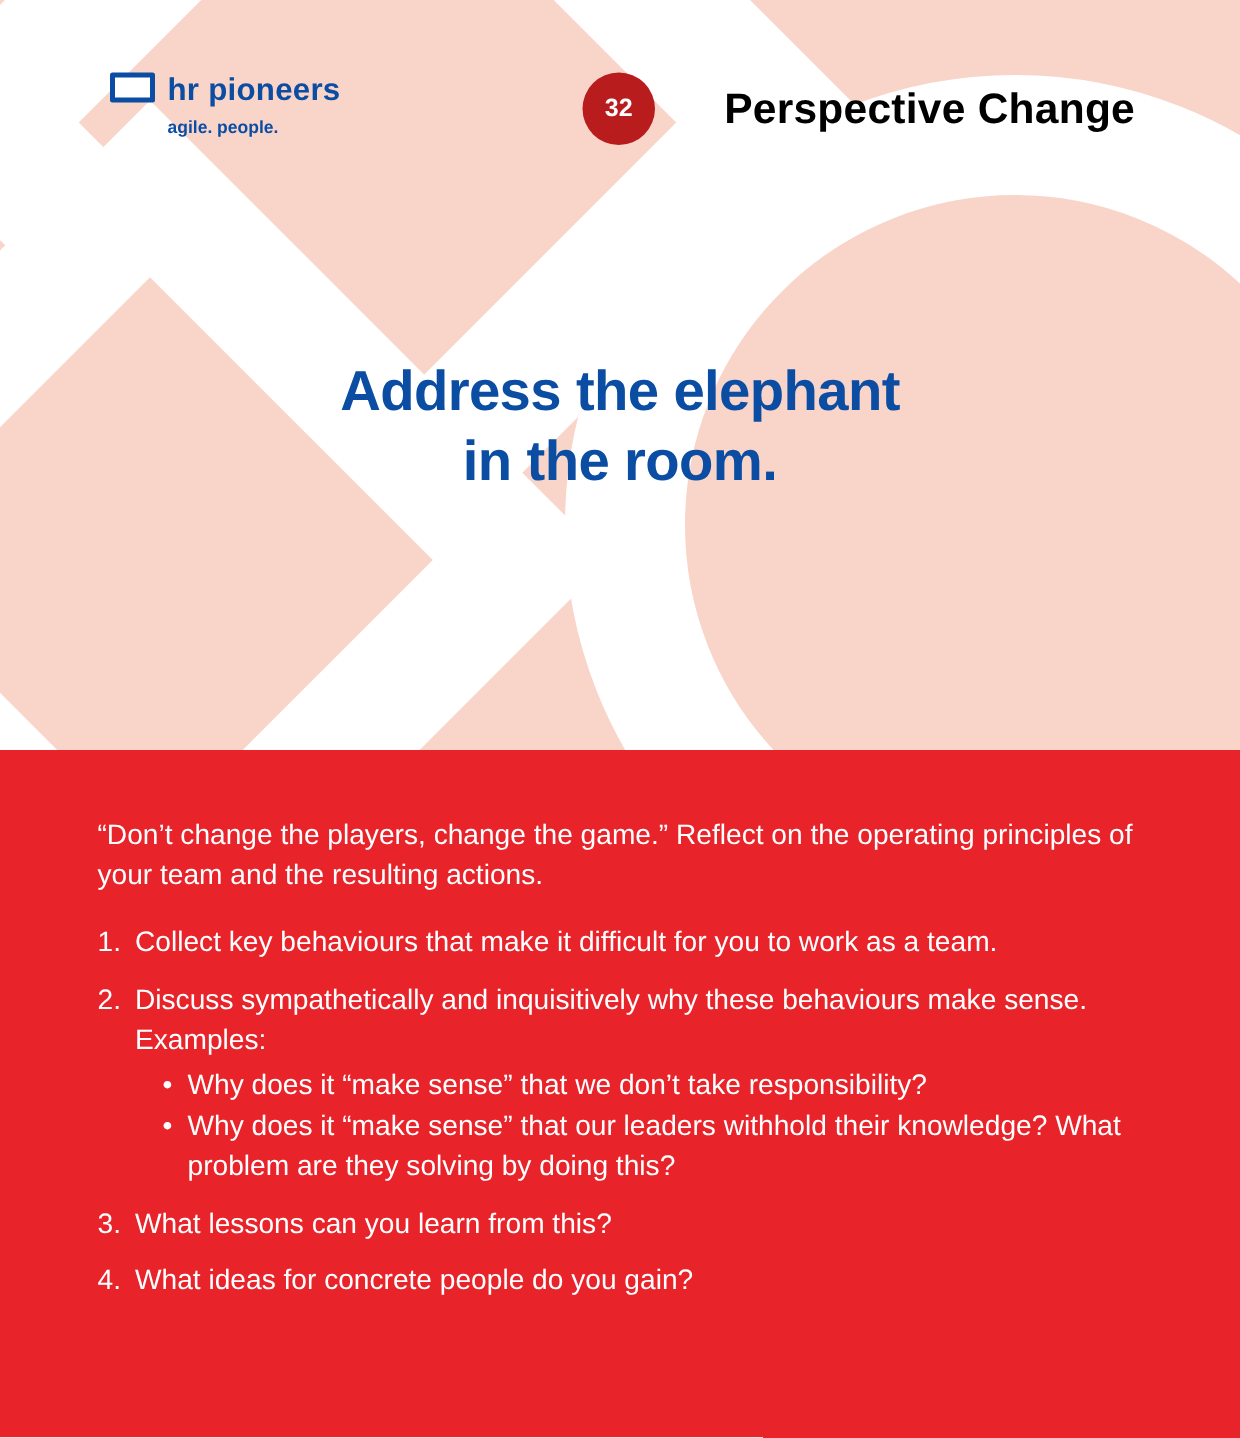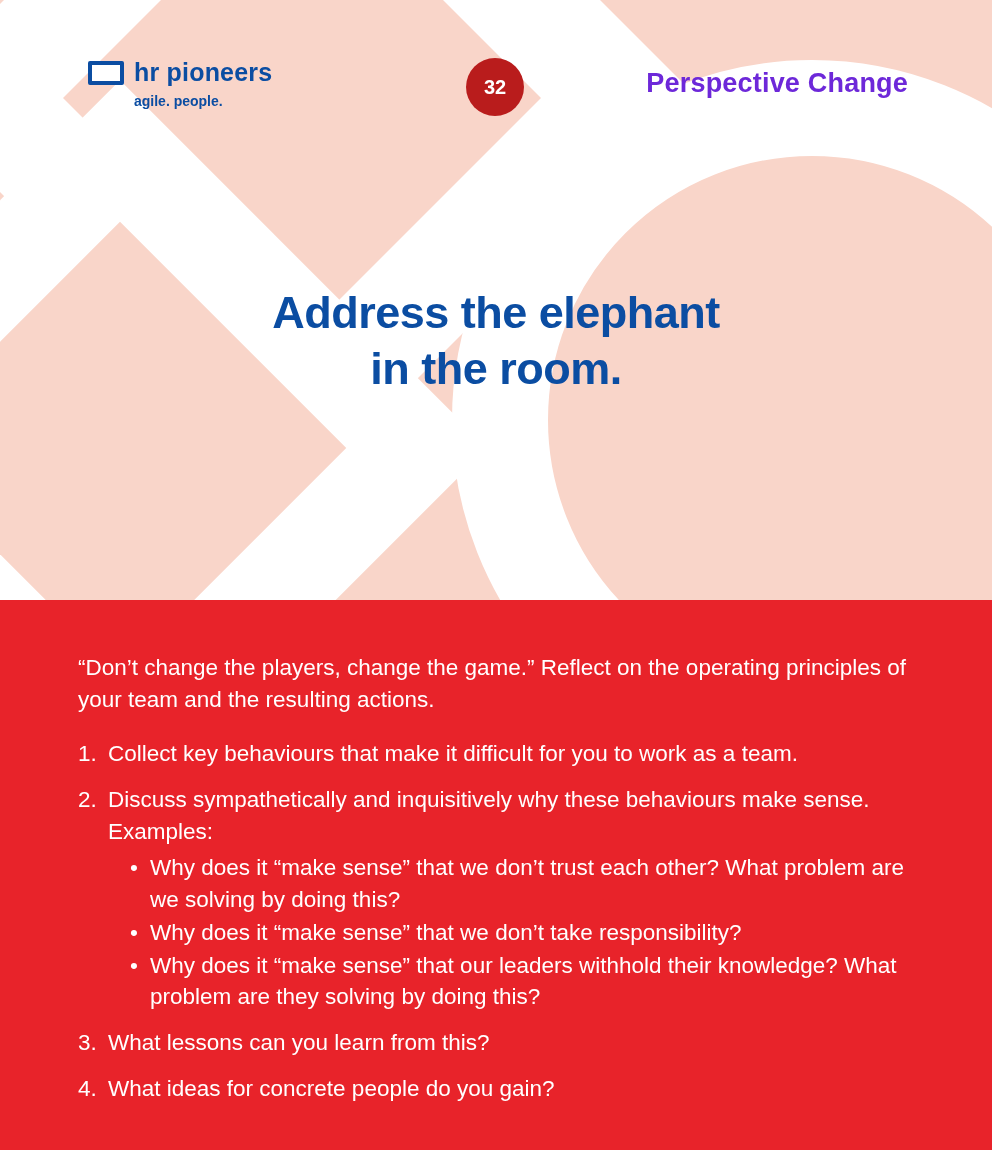--- a/index.html
+++ b/index.html
@@ -77,21 +77,21 @@
     z-index: 5;
   }
   .logo {
     position: absolute;
     left: 88px; top: 58px;
     display: flex;
     flex-direction: column;
   }
   .logo-row {
     display: flex;
-    align-items: center;
+    align-items: flex-start;
     gap: 10px;
   }
   .logo-mark {
     width: 36px; height: 24px;
     border: 4px solid #0b4da2;
     border-radius: 2px;
     background: #ffffff;
     display: inline-block;
   }
   .logo-mark-inner {
@@ -121,23 +121,23 @@
     color: #ffffff;
     font-size: 20px;
     font-weight: bold;
     display: flex;
     align-items: center;
     justify-content: center;
   }
   .category {
     position: absolute;
     right: 84px; top: 68px;
-    font-size: 27px;
-    font-weight: bold;
-    color: #6d28d9;
+    font-size: 34px;
+    font-weight: bold;
+    color: #000000;
     letter-spacing: .2px;
   }
 
   
   .title {
     position: absolute;
     left: 0; top: 285px;
     width: 992px;
     text-align: center;
     font-size: 45px;
@@ -240,21 +240,20 @@
 
       <li>
         <span class="num">1.</span>
         <span>Collect key behaviours that make it difficult for you to work as a team.</span>
       </li>
 
       <li>
         <span class="num">2.</span>
         <span>Discuss sympathetically and inquisitively why these behaviours make sense. Examples:</span>
         <ul class="sub">
-          <li>Why does it “make sense” that we don’t trust each other? What problem are we solving by doing this?</li>
           <li>Why does it “make sense” that we don’t take responsibility?</li>
           <li>Why does it “make sense” that our leaders withhold their knowledge? What problem are they solving by doing this?</li>
         </ul>
       </li>
 
       <li>
         <span class="num">3.</span>
         <span>What lessons can you learn from this?</span>
       </li>
 

